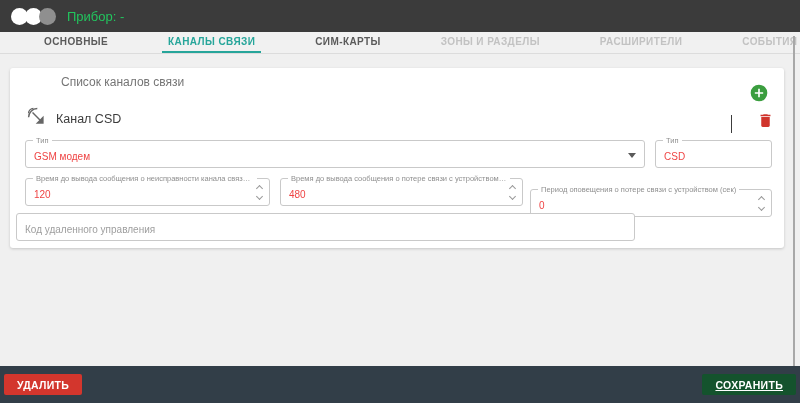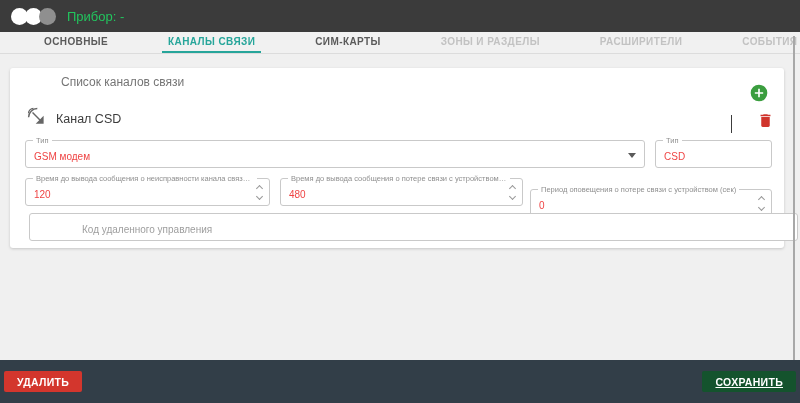--- a/index.html
+++ b/index.html
@@ -48,35 +48,35 @@
   .fvalue { border:none; outline:none; width:100%; height:100%; background:transparent;
             padding:7px 18px 2px 8px; font-size:10px; color:#ef4444; font-family:inherit;
             display:block; line-height:17px; }
   div.fvalue { cursor:pointer; }
   input.fvalue::placeholder { color:#9e9e9e; }
   .f-type   { left:15px;  top:72px;  width:620px; }
   .f-proto  { left:645px; top:72px;  width:117px; }
   .f-fault  { left:15px;  top:110px; width:245px; }
   .f-loss   { left:270px; top:110px; width:243px; }
   .f-period { left:520px; top:110px; width:242px;margin-top:11px; }
-  .f-code   { left:19px;  top:145px; width:769px;padding-left:44px; }
+  .f-code   { left:6px;  top:145px; width:619px; }
   .dd-arrow { position:absolute; right:8px; top:12px; width:0; height:0;
               border-left:4px solid transparent; border-right:4px solid transparent;
               border-top:5px solid #5a5a5a; cursor:pointer; }
   .spinner { position:absolute; right:7px; top:7px; display:flex; flex-direction:column;
              align-items:center; gap:3px; cursor:pointer; }
   .chev { width:5px; height:5px; border:solid #999; border-width:0 1.3px 1.3px 0; }
   .chev.up { transform:rotate(-135deg); }
   .chev.down { transform:rotate(45deg); }
 
   
   .scrollbar { position:absolute; right:5px; top:36px; width:2px; height:338px; background:#a8a8a8; }
 
   
-  .footer { position:absolute; left:0; right:0; bottom:0; height:43px; background:#323e48;
+  .footer { position:absolute; left:0; right:0; bottom:0; height:37px; background:#323e48;
             display:flex; align-items:center; padding:0 4px; }
   .btn { height:21px; border:none; border-radius:2px; color:#fff; font-size:10.5px; font-weight:700;
          letter-spacing:.3px; padding:0 13px; font-family:inherit; cursor:pointer; }
   .btn-delete { background:#d3362d; margin-right:auto; }
   .btn-close { background:#ee7c18; margin-right:5px; }
   .btn-save { background:#14532d;text-decoration:underline; }
 </style>
 </head>
 <body>
 

